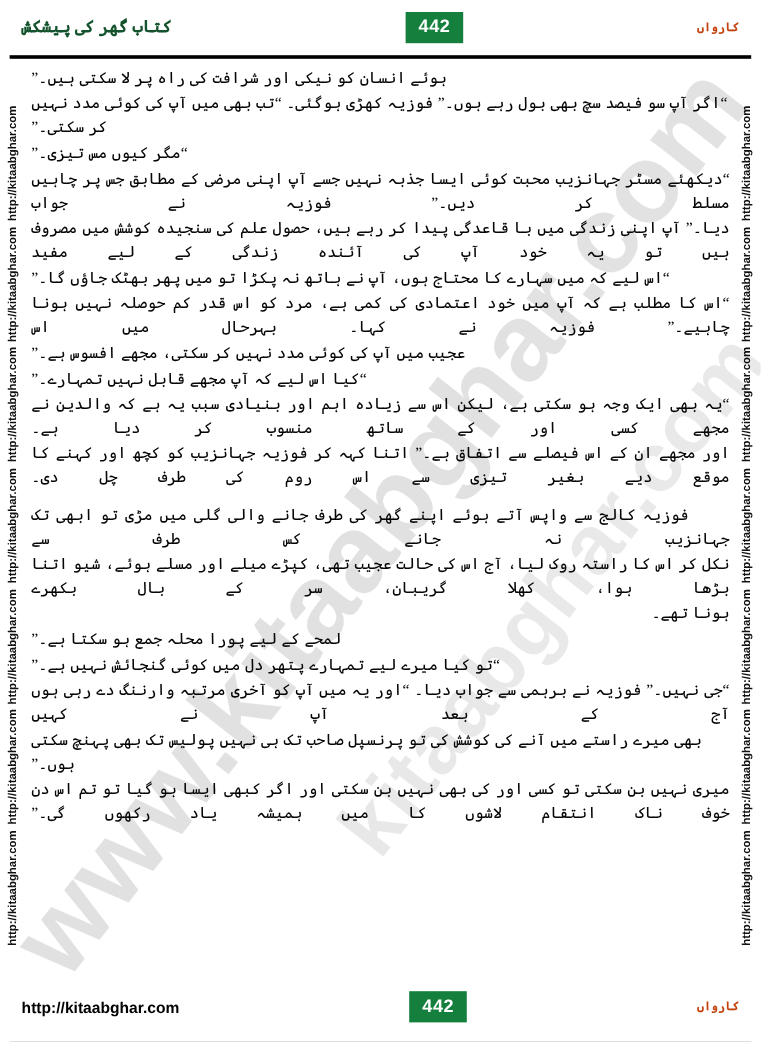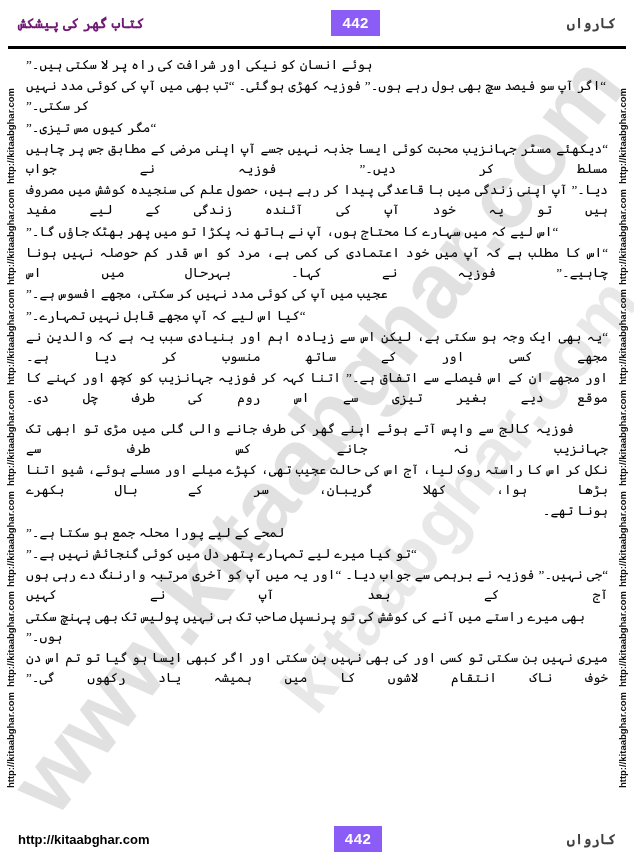--- a/index.html
+++ b/index.html
@@ -89,42 +89,42 @@
     height: 46px;
     padding: 0 18px;
     display: flex;
     align-items: center;
     justify-content: space-between;
     direction: rtl;
     box-sizing: border-box;
   }
   .hdr-novel-name, .ftr-novel-name {
     font-family: "Liberation Serif", "DejaVu Serif", serif;
-    font-size: 14px;
-    font-weight: 700;
-    color: #404040;
+    font-size: 10px;
+    font-weight: 700;
+    color: #c2410c;
     direction: rtl;
     white-space: nowrap;
   }
   .page-number-badge {
-    background: #8b5cf6;
+    background: #15803d;
     color: #fff;
     font-family: "Liberation Sans", "DejaVu Sans", sans-serif;
     font-weight: 700;
     font-size: 15px;
     line-height: 1;
     padding: 5px 11px 6px 11px;
     letter-spacing: 0.5px;
     direction: ltr;
   }
   .hdr-publisher {
-    font-family: Liberation Sans, sans-serif;
+    font-family: Liberation Serif, serif;
     font-size: 14px;
     font-weight: 700;
-    color: #701a75;
+    color: #14532d;
     direction: rtl;
     white-space: nowrap;
   }
   .ftr-site-url {
     font-family: "Liberation Sans", "DejaVu Sans", sans-serif;
     font-size: 13px;
     font-weight: 700;
     color: #000;
     direction: ltr;
     white-space: nowrap;

